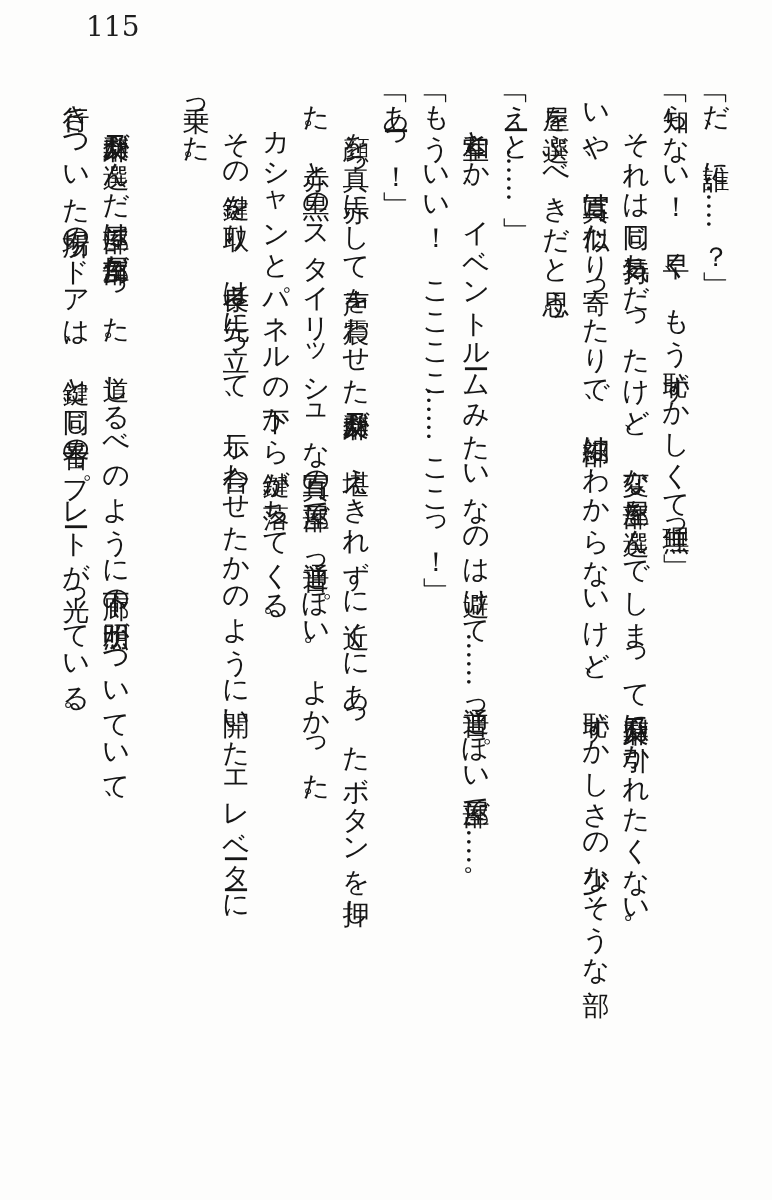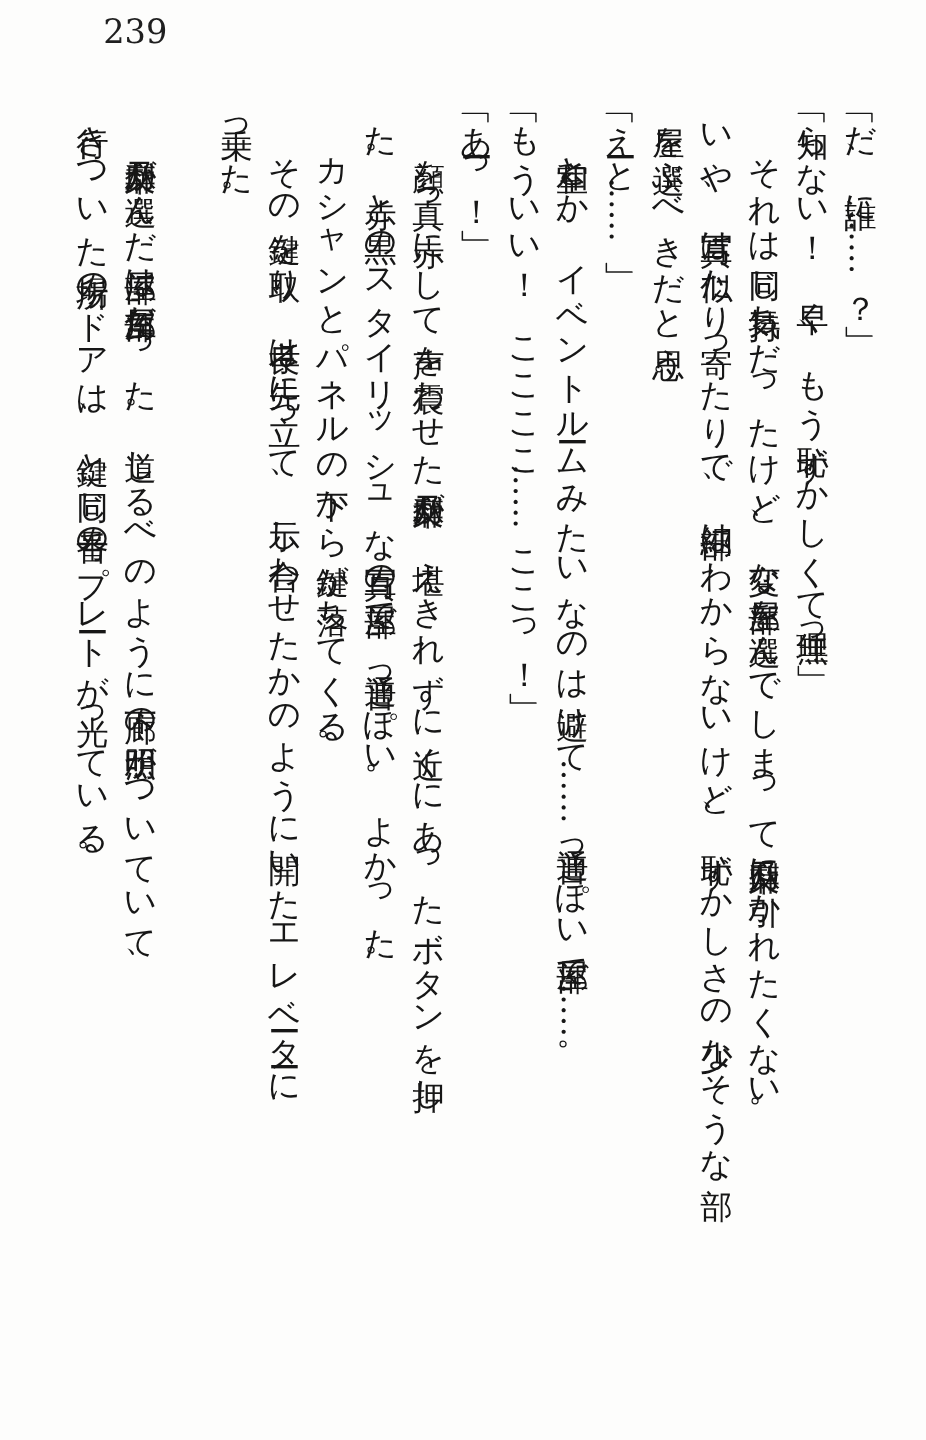--- a/index.html
+++ b/index.html
@@ -48,21 +48,21 @@
   }
   .tline.blank {
     width: 40px;
   }
 </style>
 </head>
 <body>
 
 <div class="page">
 
-  <div class="page-number">239</div>
+  <div class="page-number">115</div>
 
   <div class="text-block">
     <div class="tline">「だ、誰に……？」</div>
     <div class="tline">「知らない！　早く、もう恥ずかしくて無理っ」</div>
     <div class="tline indent">それは同じ気持ちだったけど、変な部屋を選んでしまって麻梨乃に引かれたくない。</div>
     <div class="tline">いや、写真は似たり寄ったりで、細部はわからないけど、恥ずかしさの少なそうな部</div>
     <div class="tline">屋を選ぶべきだと思う。</div>
     <div class="tline">「えーと……」</div>
     <div class="tline indent">和室とか、イベントルームみたいなのは避けて……普通っぽい部屋で……。</div>
     <div class="tline">「もういい！　ここここ……ここっ！」</div>

